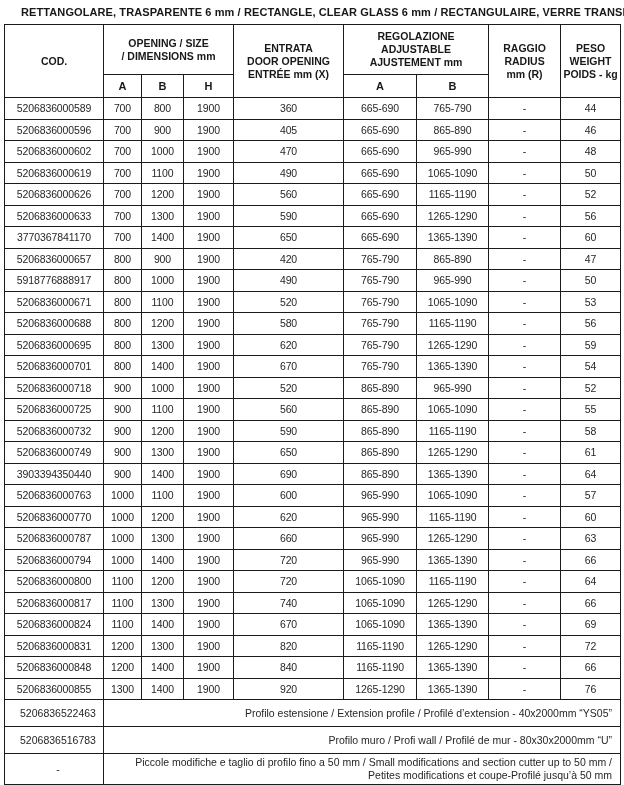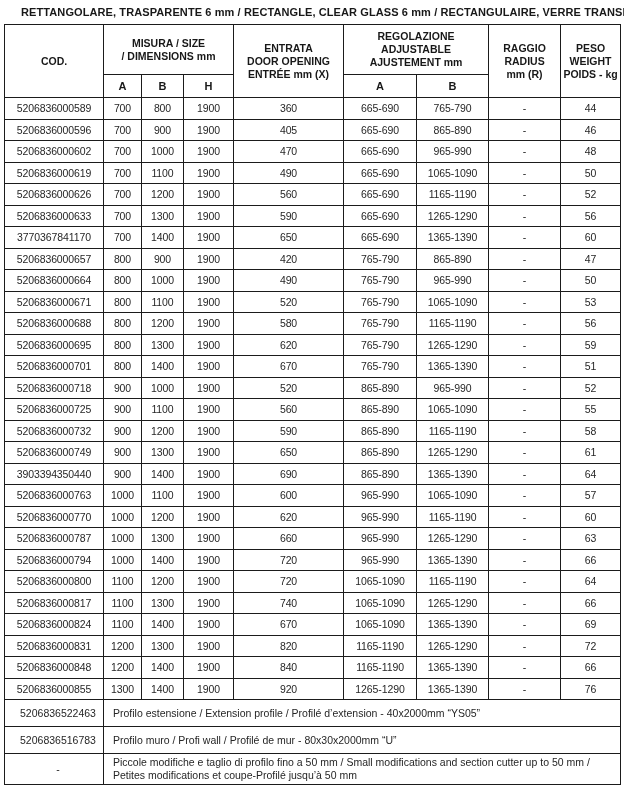--- a/index.html
+++ b/index.html
@@ -53,21 +53,21 @@
     white-space: nowrap;
   }
   tfoot td {
     font-size: 10.5px;
     color: #262626;
     padding-left: 8px;
   }
   tfoot tr.footer-row { height: 27px; }
   tfoot tr.footer-row-tall { height: 30px; }
   tfoot td.footer-text-cell {
-    text-align: left;
+    text-align: right;
     padding: 2px 8px 2px 9px;
     line-height: 13px;
   }
 </style>
 </head>
 <body>
 
 <div class="title-bar">RETTANGOLARE, TRASPARENTE 6 mm / RECTANGLE, CLEAR GLASS 6 mm / RECTANGULAIRE, VERRE TRANSPARENT</div>
 
 <table class="spec">
@@ -78,21 +78,21 @@
     <col style="width:50px">
     <col style="width:110px">
     <col style="width:73px">
     <col style="width:72px">
     <col style="width:72px">
     <col style="width:60px">
   </colgroup>
   <thead>
     <tr class="head-row-1">
       <th rowspan="2">COD.</th>
-      <th colspan="3">MISURA / SIZE
+      <th colspan="3">OPENING / SIZE
 / DIMENSIONS mm</th>
       <th rowspan="2">ENTRATA
 DOOR OPENING
 ENTRÉE mm (X)</th>
       <th colspan="2">REGOLAZIONE
 ADJUSTABLE
 AJUSTEMENT mm</th>
       <th rowspan="2">RAGGIO
 RADIUS
 mm (R)</th>
@@ -191,21 +191,21 @@
         <td>800</td>
         <td>900</td>
         <td>1900</td>
         <td>420</td>
         <td>765-790</td>
         <td>865-890</td>
         <td>-</td>
         <td>47</td>
       </tr>
       <tr>
-        <td>5206836000664</td>
+        <td>5918776888917</td>
         <td>800</td>
         <td>1000</td>
         <td>1900</td>
         <td>490</td>
         <td>765-790</td>
         <td>965-990</td>
         <td>-</td>
         <td>50</td>
       </tr>
       <tr>
@@ -243,21 +243,21 @@
       </tr>
       <tr>
         <td>5206836000701</td>
         <td>800</td>
         <td>1400</td>
         <td>1900</td>
         <td>670</td>
         <td>765-790</td>
         <td>1365-1390</td>
         <td>-</td>
-        <td>51</td>
+        <td>54</td>
       </tr>
       <tr>
         <td>5206836000718</td>
         <td>900</td>
         <td>1000</td>
         <td>1900</td>
         <td>520</td>
         <td>865-890</td>
         <td>965-990</td>
         <td>-</td>

